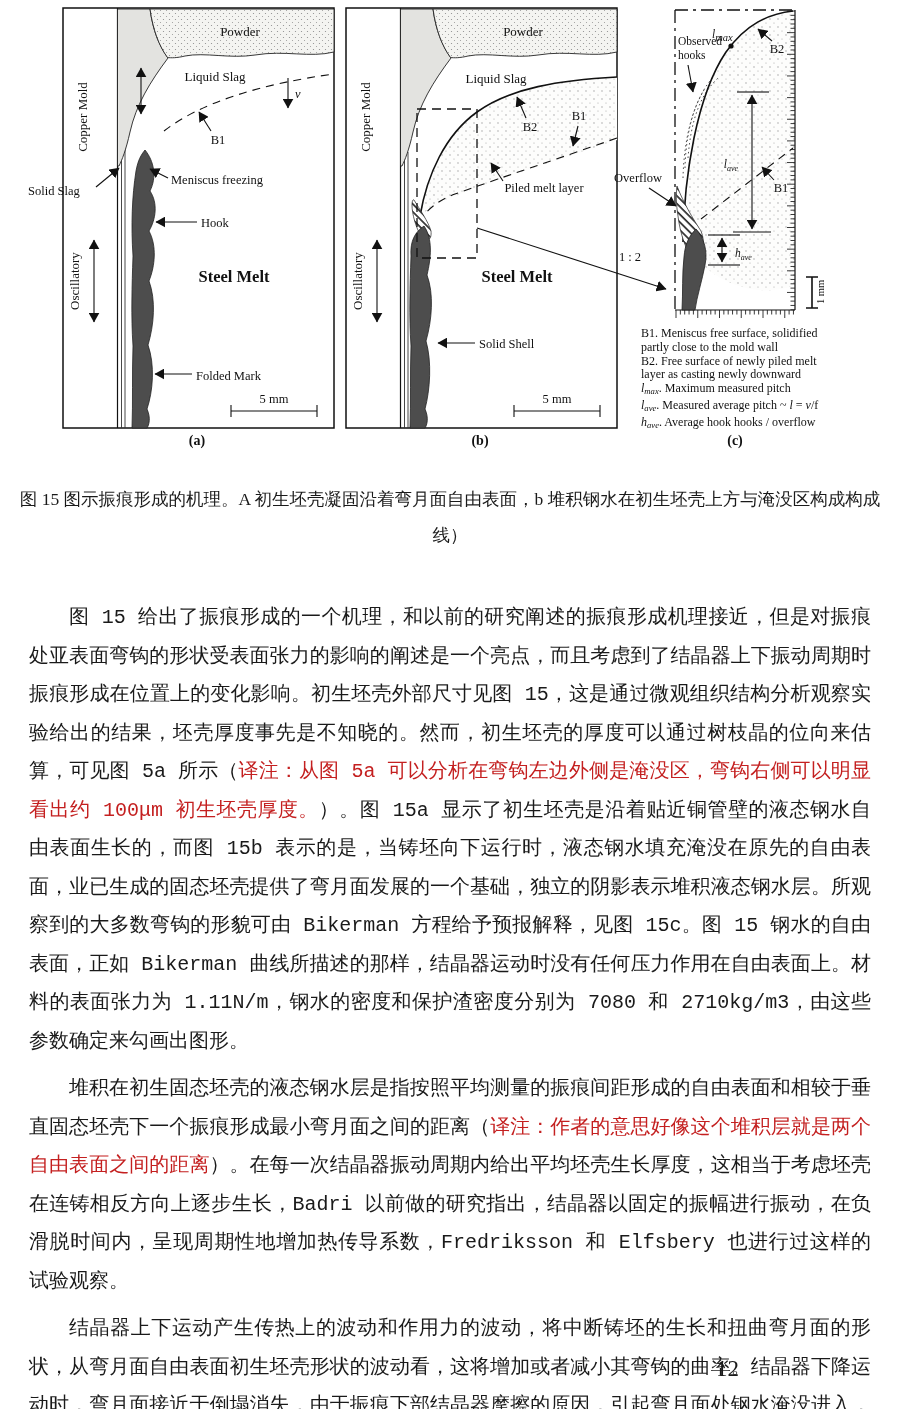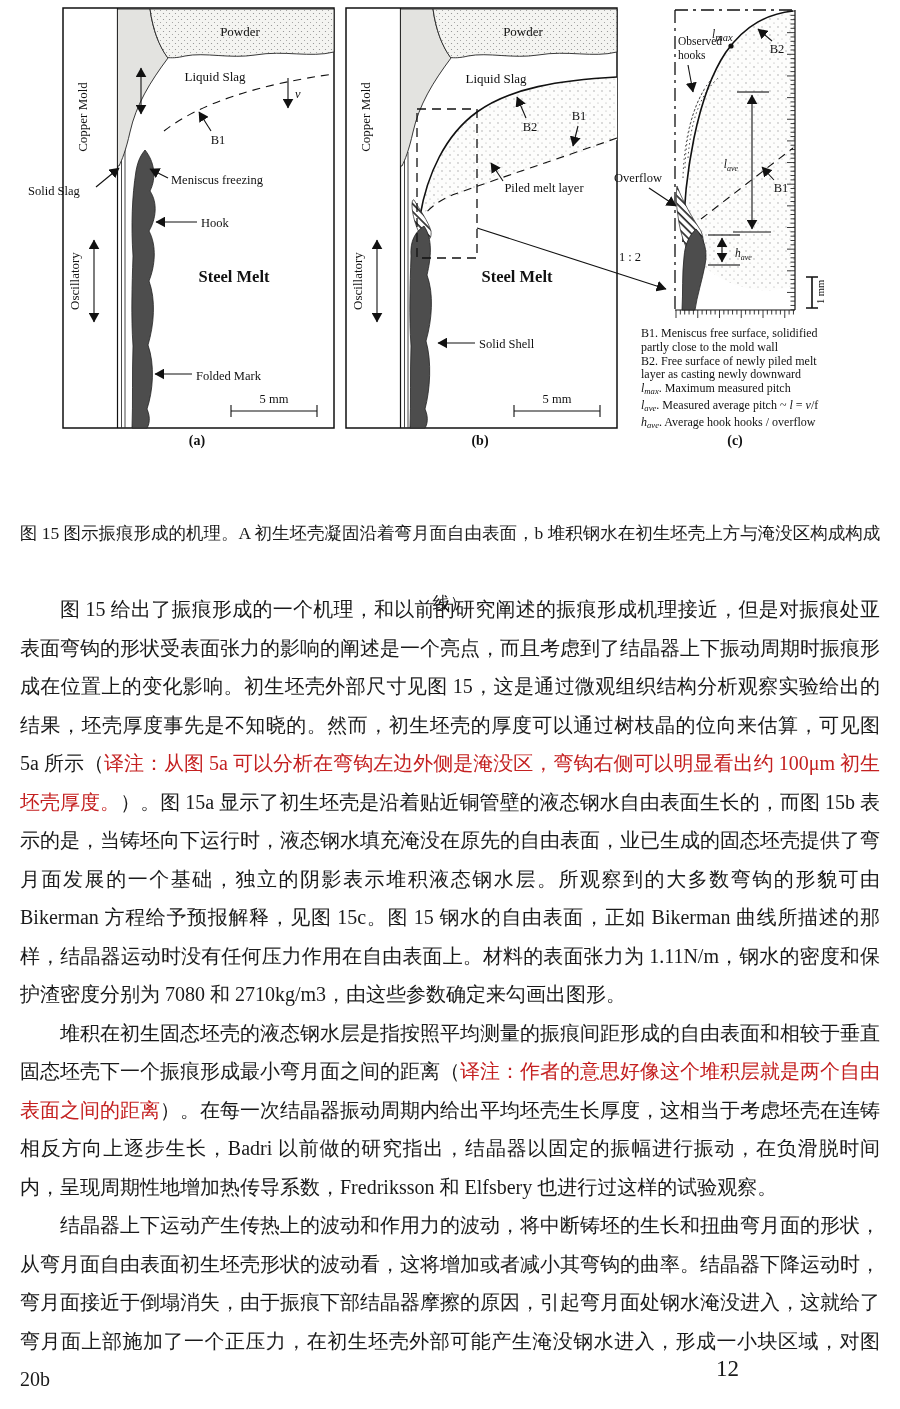--- a/index.html
+++ b/index.html
@@ -23,24 +23,24 @@
   .dashrect{stroke:#111;stroke-width:1.3;fill:none;stroke-dasharray:9 6;}
   .dashdot{stroke:#111;stroke-width:1.3;fill:none;stroke-dasharray:13 5 3 5;}
   .dotln{stroke:#333;stroke-width:0.9;fill:none;stroke-dasharray:1.5 3;}
   .tick{stroke:#222;stroke-width:0.9;}
   .rim{fill:#e3e3e0;stroke:#222;stroke-width:0.9;}
   .shell{fill:#4d4d4d;stroke:#222;stroke-width:0.8;}
   .legend{position:absolute;left:641px;top:327px;width:210px;font-size:12px;line-height:13.8px;color:#111;}
   .legend div{white-space:nowrap;}
   .caption{position:absolute;top:481px;left:0;width:900px;text-align:center;
            font-size:17.5px;line-height:36px;}
-  .caption div{white-space:nowrap;margin-top:34px;}
+  .caption div{white-space:nowrap;}
   .bodytext{position:absolute;top:590px;left:20px;width:860px;font-size:20px;
             line-height:38.5px;text-align:justify;text-justify:inter-character;}
-  .bodytext p{margin:0;text-indent:2em;}
+  .bodytext p{margin:9px;text-indent:2em;font-family:Liberation Mono, monospace;}
   .red{color:#c42020;}
   .i{font-style:italic;}
   .sub{font-size:0.72em;font-style:italic;vertical-align:-0.22em;}
   .pagenum{position:absolute;top:1356px;left:0;width:739px;text-align:right;font-size:23px;}
 </style>
 </head>
 <body>
 
 <div class="page">
 

